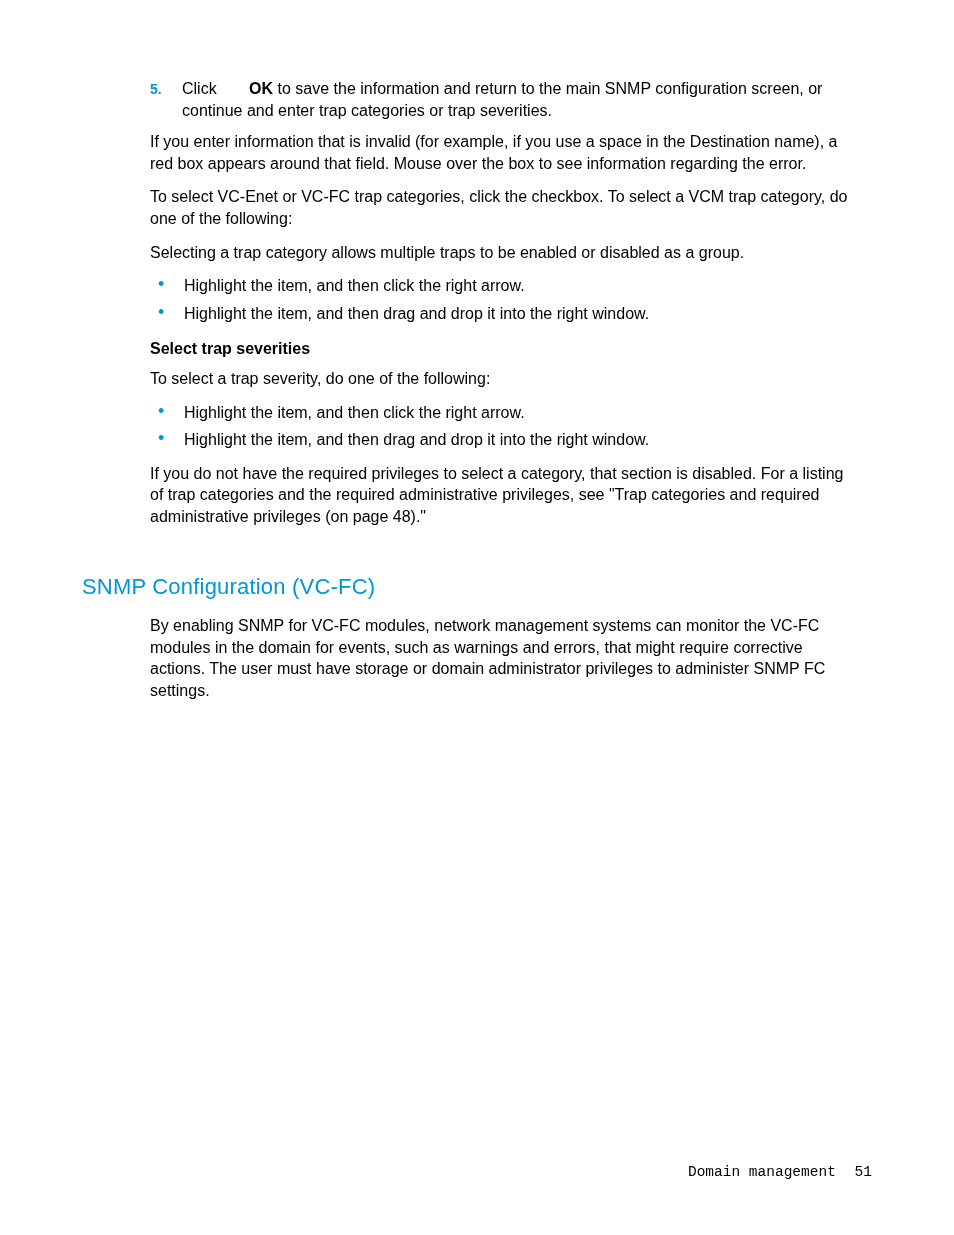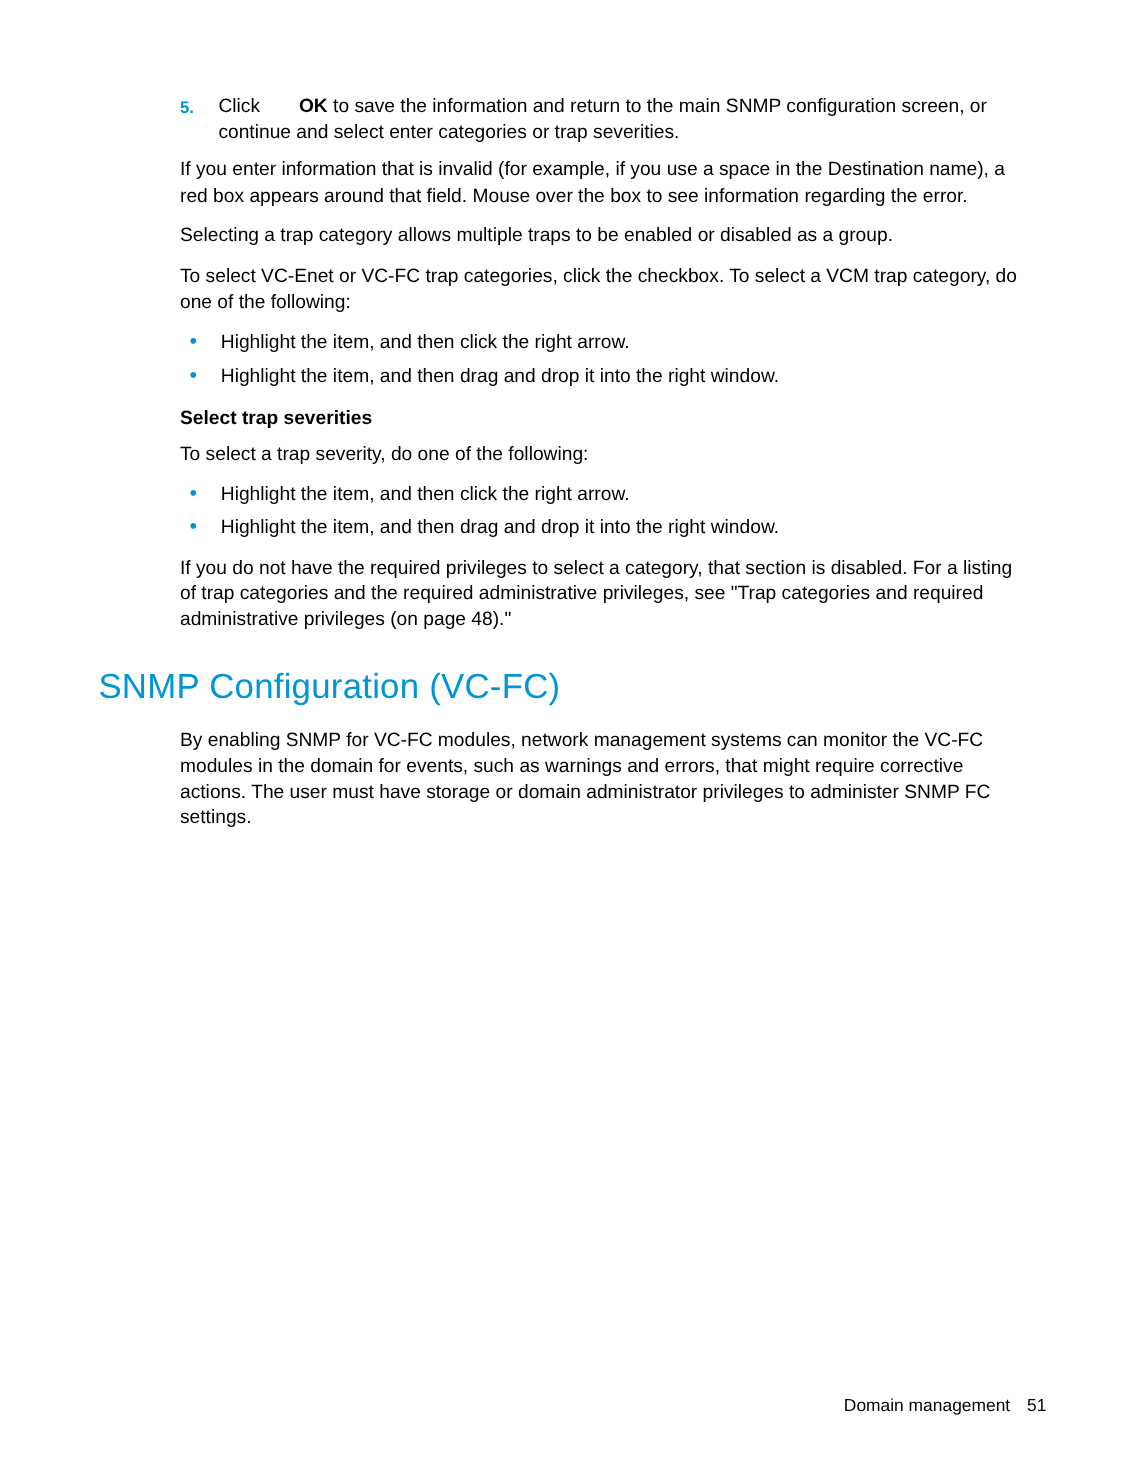--- a/index.html
+++ b/index.html
@@ -62,56 +62,57 @@
     color: #0096d6;
     position: absolute;
     left: 8px;
     top: 0;
     font-size: 18px;
     line-height: 1.1;
   }
   h1.section-title {
     font-weight: 300;
     color: #0096d6;
-    font-size: 29px;
-    margin: 26px 0 14px 0;
+    font-size: 22px;
+    margin: 44px 0 14px 0;
     letter-spacing: 0.2px;
   }
   .footer {
     position: absolute;
     bottom: 52px;
     right: 82px;
     font-size: 14.5px;
+    font-family: Liberation Mono, monospace;
   }
   .footer .pagenum {
     margin-left: 10px;
   }
   strong { font-weight: bold; margin-left: 28px; }
 </style>
 </head>
 <body>
 
 <div class="page">
 
   <div class="content">
 
     <div class="ol-item">
       <div class="ol-num">5.</div>
       <div class="ol-body">
-        <span>Click </span><strong>OK</strong><span> to save the information and return to the main SNMP configuration screen, or continue and select enter categories or trap severities.</span>
+        <span>Click </span><strong>OK</strong><span> to save the information and return to the main SNMP configuration screen, or continue and enter trap categories or trap severities.</span>
       </div>
     </div>
 
   </div>
 
   <div class="content">
     <p class="para">If you enter information that is invalid (for example, if you use a space in the Destination name), a red box appears around that field. Mouse over the box to see information regarding the error.</p>
 
+    <p class="para">To select VC-Enet or VC-FC trap categories, click the checkbox. To select a VCM trap category, do one of the following:</p>
     <p class="para">Selecting a trap category allows multiple traps to be enabled or disabled as a group.</p>
-    <p class="para">To select VC-Enet or VC-FC trap categories, click the checkbox. To select a VCM trap category, do one of the following:</p>
     <ul class="bullets">
       <li>Highlight the item, and then click the right arrow.</li>
       <li>Highlight the item, and then drag and drop it into the right window.</li>
     </ul>
 
     <p class="subhead">Select trap severities</p>
     <p class="para">To select a trap severity, do one of the following:</p>
     <ul class="bullets">
       <li>Highlight the item, and then click the right arrow.</li>
       <li>Highlight the item, and then drag and drop it into the right window.</li>

